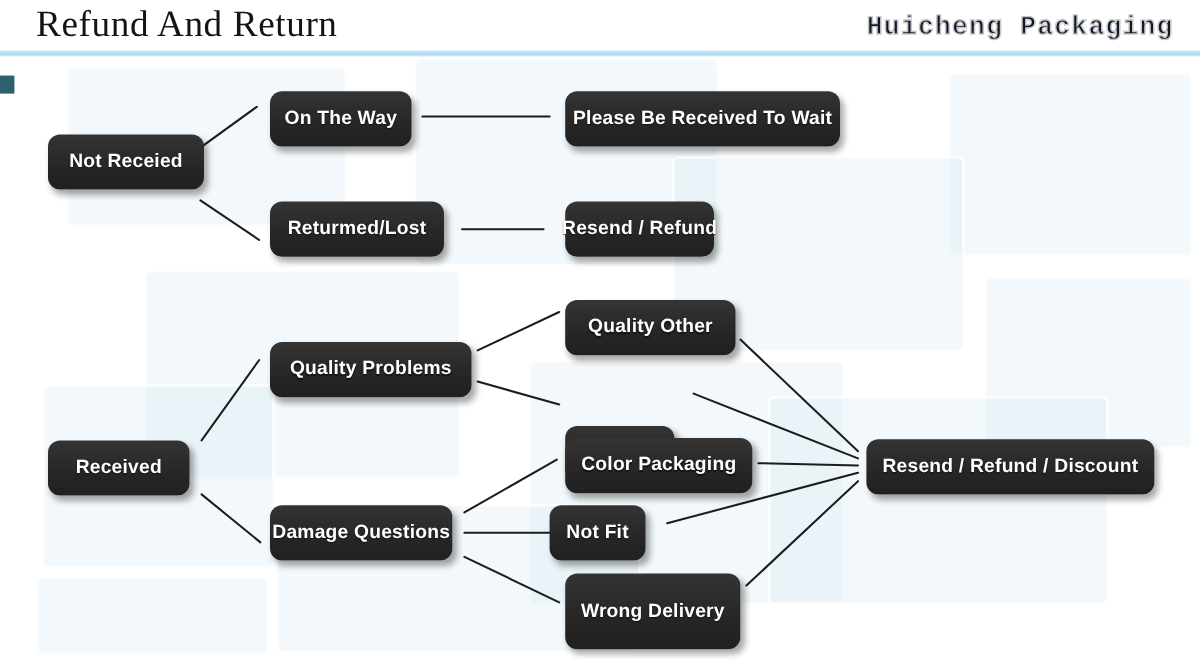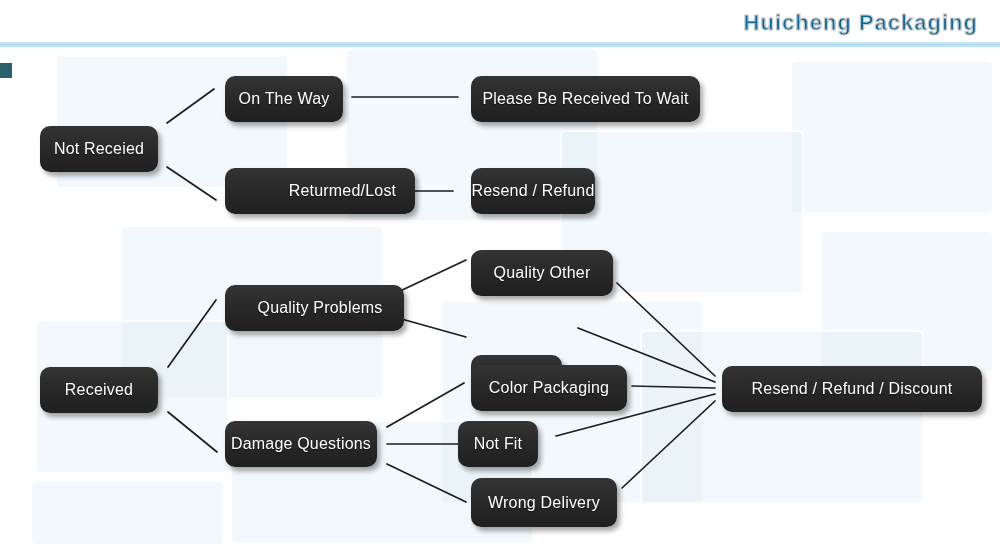--- a/index.html
+++ b/index.html
@@ -30,24 +30,25 @@
     letter-spacing: 0.5px;
     white-space: nowrap;
   }
   .brand {
     position: absolute;
     top: 10px;
     right: 22px;
     font-size: 22px;
     font-weight: bold;
     letter-spacing: 1px;
-    color: #0369a1;
+    color: #0f172a;
     -webkit-text-stroke: 1.2px #c7c7c7;
     text-shadow: 0 0 1px #d8d8d8;
     white-space: nowrap;
+    font-family: Liberation Mono, monospace;
   }
   .divider {
     position: absolute;
     left: 0;
     top: 42px;
     width: 1000px;
     height: 5px;
     background: linear-gradient(180deg, #cdeaf7 0%, #aedcf0 55%, #c4e6f4 100%);
   }
   .accent-square {
@@ -70,21 +71,21 @@
   .node {
     position: absolute;
     display: flex;
     align-items: center;
     justify-content: center;
     background: linear-gradient(180deg, #343434 0%, #262626 60%, #202020 100%);
     border-radius: 10px;
     box-shadow: 3px 4px 5px rgba(0, 0, 0, 0.35);
     color: #ffffff;
     font-size: 16px;
-    font-weight: normal;
+    font-weight: bold;
     letter-spacing: 0.2px;
     white-space: nowrap;
     text-shadow: 0 1px 1px rgba(0,0,0,0.6);
   }
 </style>
 </head>
 <body>
 
 <div class="stage">
 
@@ -95,20 +96,21 @@
       <div class="bg-panel" style="left: 560px; top: 130px; width: 240px; height: 160px;"></div>
       <div class="bg-panel" style="left: 120px; top: 225px; width: 260px; height: 170px;"></div>
       <div class="bg-panel" style="left: 35px; top: 320px; width: 190px; height: 150px;"></div>
       <div class="bg-panel" style="left: 820px; top: 230px; width: 170px; height: 140px;"></div>
       <div class="bg-panel" style="left: 440px; top: 300px; width: 260px; height: 200px;"></div>
       <div class="bg-panel" style="left: 640px; top: 330px; width: 280px; height: 170px;"></div>
       <div class="bg-panel" style="left: 230px; top: 420px; width: 300px; height: 120px;"></div>
       <div class="bg-panel" style="left: 30px; top: 480px; width: 190px; height: 62px;"></div>
     </div>
 
+  <div class="page-title">Refund And Return</div>
   <div class="brand">Huicheng Packaging</div>
   <div class="divider"></div>
   <div class="accent-square"></div>
 
   <svg class="connectors" viewBox="0 0 1000 550" xmlns="http://www.w3.org/2000/svg" id="edge-layer">
       <line x1="167" y1="123" x2="214" y2="89" stroke="#1c1c1c" stroke-width="1.7" stroke-linecap="round"></line>
       <line x1="352" y1="97" x2="458" y2="97" stroke="#1c1c1c" stroke-width="1.7" stroke-linecap="round"></line>
       <line x1="167" y1="167" x2="216" y2="200" stroke="#1c1c1c" stroke-width="1.7" stroke-linecap="round"></line>
       <line x1="385" y1="191" x2="453" y2="191" stroke="#1c1c1c" stroke-width="1.7" stroke-linecap="round"></line>
       <line x1="168" y1="367" x2="216" y2="300" stroke="#1c1c1c" stroke-width="1.7" stroke-linecap="round"></line>
@@ -119,29 +121,29 @@
       <line x1="578" y1="328" x2="715" y2="382" stroke="#1c1c1c" stroke-width="1.7" stroke-linecap="round"></line>
       <line x1="632" y1="386" x2="715" y2="388" stroke="#1c1c1c" stroke-width="1.7" stroke-linecap="round"></line>
       <line x1="556" y1="436" x2="715" y2="394" stroke="#1c1c1c" stroke-width="1.7" stroke-linecap="round"></line>
       <line x1="622" y1="488" x2="715" y2="401" stroke="#1c1c1c" stroke-width="1.7" stroke-linecap="round"></line>
       <line x1="387" y1="427" x2="464" y2="383" stroke="#1c1c1c" stroke-width="1.7" stroke-linecap="round"></line>
       <line x1="387" y1="444" x2="461" y2="444" stroke="#1c1c1c" stroke-width="1.7" stroke-linecap="round"></line>
       <line x1="387" y1="464" x2="466" y2="502" stroke="#1c1c1c" stroke-width="1.7" stroke-linecap="round"></line>
     </svg>
 
   <div id="node-layer">
-      <div class="node" style="left: 40px; top: 126px; width: 118px; height: 46px;">Not Receied</div>
+      <div class="node" style="left: 40px; top: 112px; width: 130px; height: 46px;">Not Receied</div>
       <div class="node" style="left: 225px; top: 76px; width: 118px; height: 46px;">On The Way</div>
       <div class="node" style="left: 471px; top: 76px; width: 229px; height: 46px;">Please Be Received To Wait</div>
-      <div class="node" style="left: 225px; top: 168px; width: 145px; height: 46px; padding-left: 45px;">Returmed/Lost</div>
+      <div class="node" style="left: 225px; top: 168px; width: 145px; height: 46px;">Returmed/Lost</div>
       <div class="node" style="left: 471px; top: 168px; width: 124px; height: 46px;">Resend / Refund</div>
       <div class="node" style="left: 40px; top: 367px; width: 118px; height: 46px; text-align: center;">Received</div>
-      <div class="node" style="left: 225px; top: 285px; width: 168px; height: 46px; padding-left: 11px;">Quality Problems</div>
+      <div class="node" style="left: 225px; top: 285px; width: 168px; height: 46px;">Quality Problems</div>
       <div class="node" style="left: 471px; top: 250px; width: 142px; height: 46px;">Quality Other</div>
       <div class="node" style="left: 471px; top: 308px; width: 91px; height: 46px; margin-top: 47px;">Damage</div>
       <div class="node" style="left: 471px; top: 365px; width: 156px; height: 46px;">Color Packaging</div>
       <div class="node" style="left: 458px; top: 421px; width: 80px; height: 46px;">Not Fit</div>
-      <div class="node" style="left: 471px; top: 478px; width: 146px; height: 49px;">Wrong Delivery</div>
+      <div class="node" style="left: 471px; top: 478px; width: 146px; height: 63px;">Wrong Delivery</div>
       <div class="node" style="left: 225px; top: 421px; width: 152px; height: 46px;">Damage Questions</div>
-      <div class="node" style="left: 722px; top: 366px; width: 260px; height: 46px;">Resend / Refund / Discount</div>
+      <div class="node" style="left: 722px; top: 366px; width: 240px; height: 46px;">Resend / Refund / Discount</div>
     </div>
 
 </div>
 
 </body></html>

